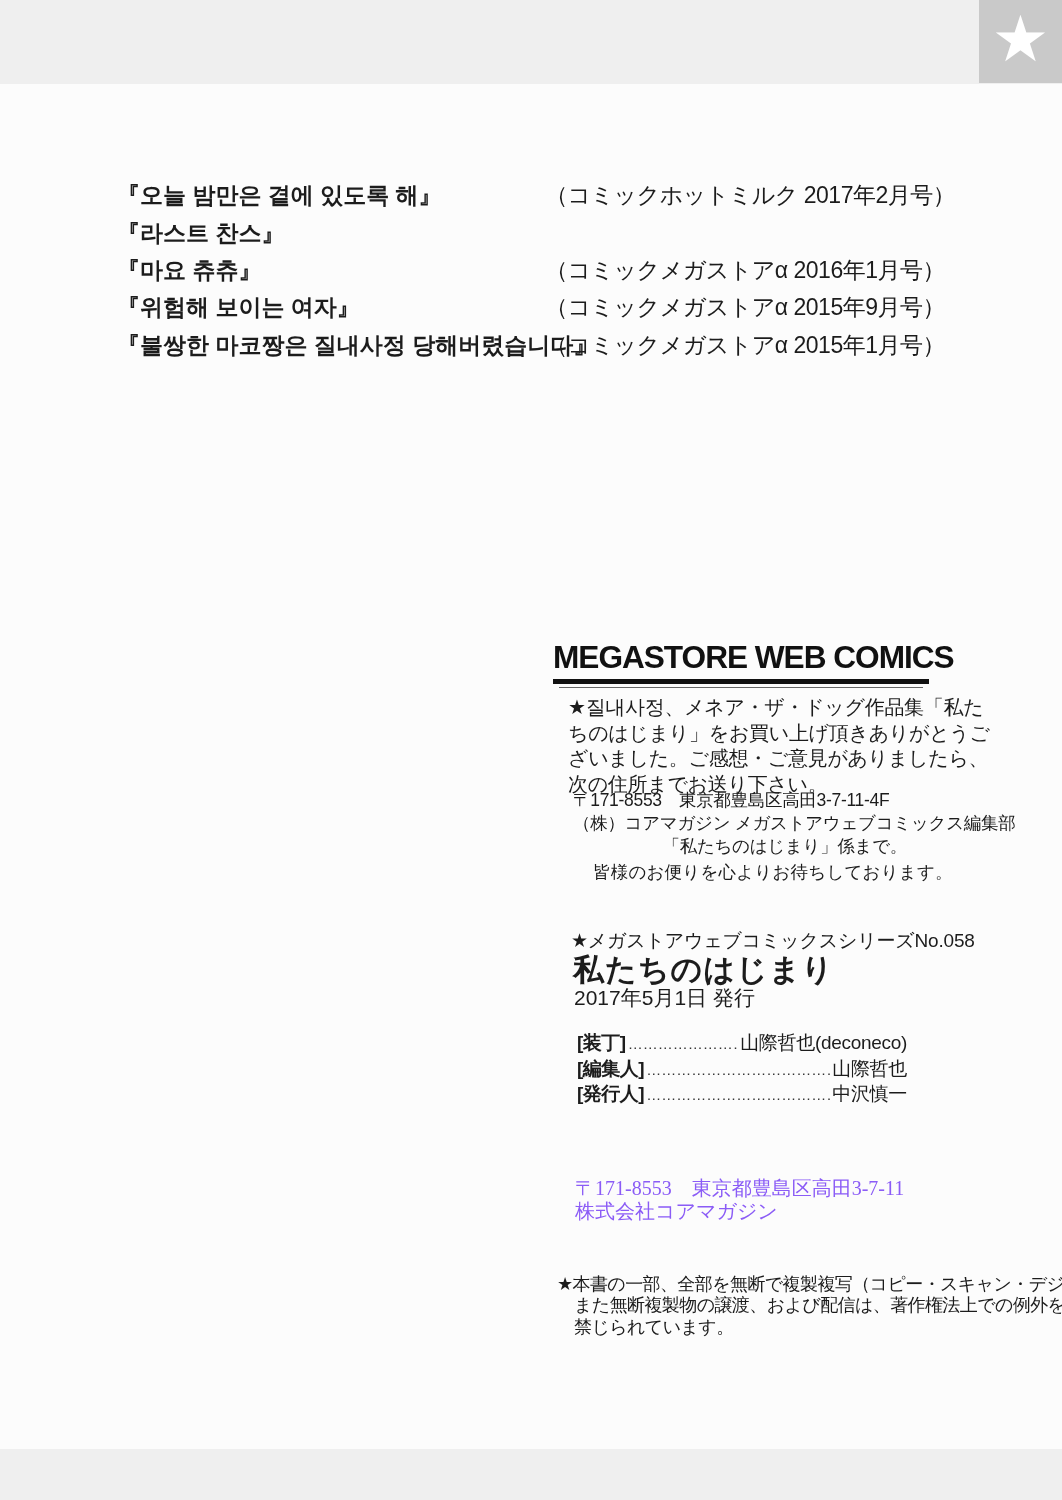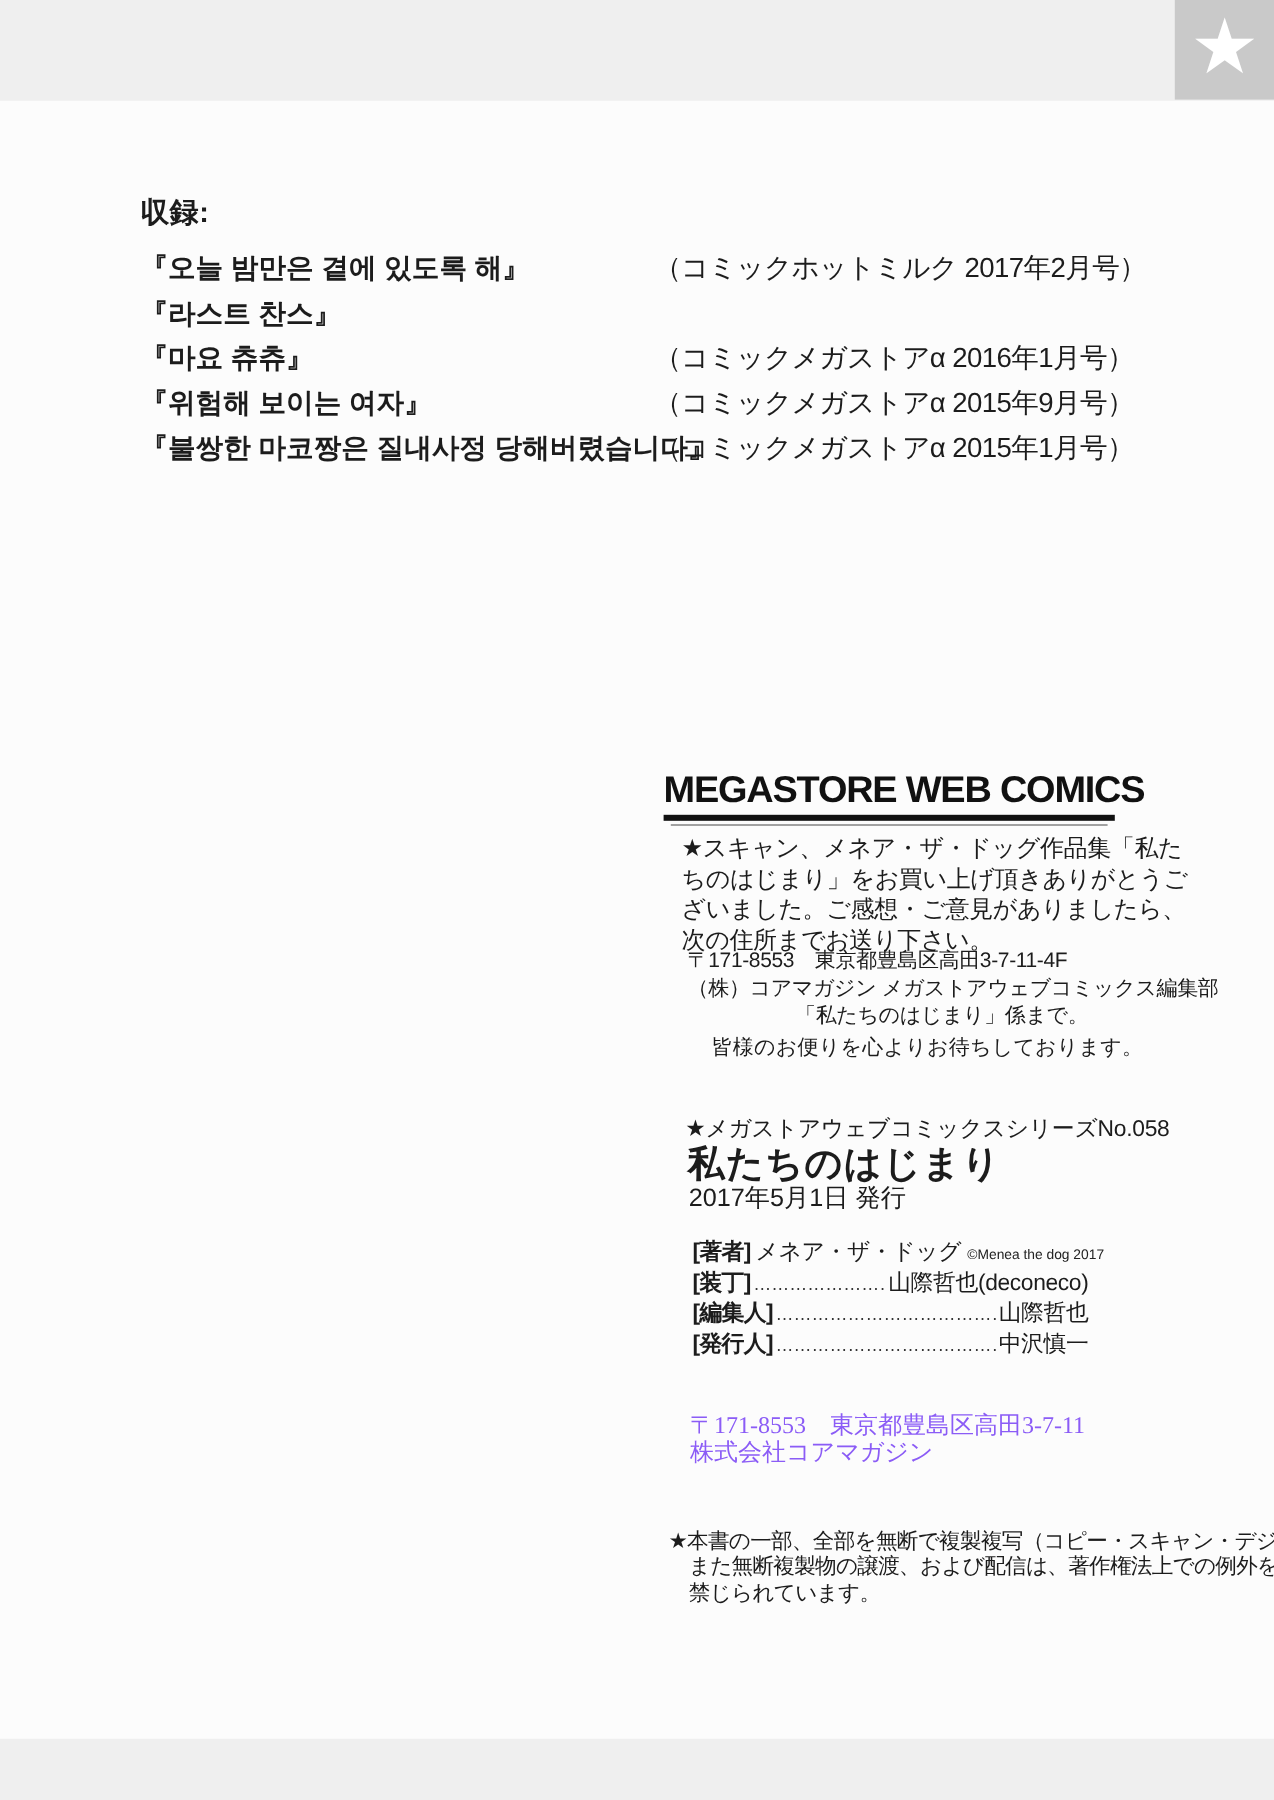--- a/index.html
+++ b/index.html
@@ -61,21 +61,20 @@
 </head>
 <body>
 
 <div class="top-band">
   <div class="star-box">
     <span class="star-glyph">★</span>
   </div>
 </div>
 
 <section class="contents">
-  <div class="contents-heading">収録:</div>
   <div class="contents-list">
     <div class="contents-row">
       <span class="work-title">『오늘 밤만은 곁에 있도록 해』</span>
       <span class="work-source">（コミックホットミルク 2017年2月号）</span>
     </div>
     <div class="contents-row">
       <span class="work-title">『라스트 찬스』</span>
     </div>
     <div class="contents-row">
       <span class="work-title">『마요 츄츄』</span>
@@ -92,44 +91,38 @@
   </div>
 </section>
 
 <div class="logo-block">
   <div class="megastore-logo">MEGASTORE WEB COMICS</div>
   <div class="rule-thick"></div>
   <div class="rule-thin"></div>
 </div>
 
 <div class="thanks">
-  <div>★スキャン、メネア・ザ・ドッグ作品集「私た</div>
+  <div>★질내사정、メネア・ザ・ドッグ作品集「私た</div>
   <div>ちのはじまり」をお買い上げ頂きありがとうご</div>
   <div>ざいました。ご感想・ご意見がありましたら、</div>
   <div>次の住所までお送り下さい。</div>
 </div>
 
 <div class="address">
   <div>〒171-8553　東京都豊島区高田3-7-11-4F</div>
   <div>（株）コアマガジン メガストアウェブコミックス編集部</div>
   <div class="address-line-attn">「私たちのはじまり」係まで。</div>
   <div class="address-line-wait">皆様のお便りを心よりお待ちしております。</div>
 </div>
 
 <div class="series-line">★メガストアウェブコミックスシリーズNo.058</div>
 <div class="book-title">私たちのはじまり</div>
 <div class="publish-date">2017年5月1日 発行</div>
 
 <div class="credits">
-  <div class="credit-row">
-    <span class="credit-label">[著者]</span>
-    <span class="credit-leader">……………………………………………………………………</span>
-    <span class="credit-name">メネア・ザ・ドッグ</span>
-    <span class="credit-extra">©Menea the dog 2017</span>
-  </div>
   <div class="credit-row">
     <span class="credit-label">[装丁]</span>
     <span class="credit-leader">……………………………………………………………………</span>
     <span class="credit-name">山際哲也(deconeco)</span>
 
   </div>
   <div class="credit-row">
     <span class="credit-label">[編集人]</span>
     <span class="credit-leader">……………………………………………………………………</span>
     <span class="credit-name">山際哲也</span>

